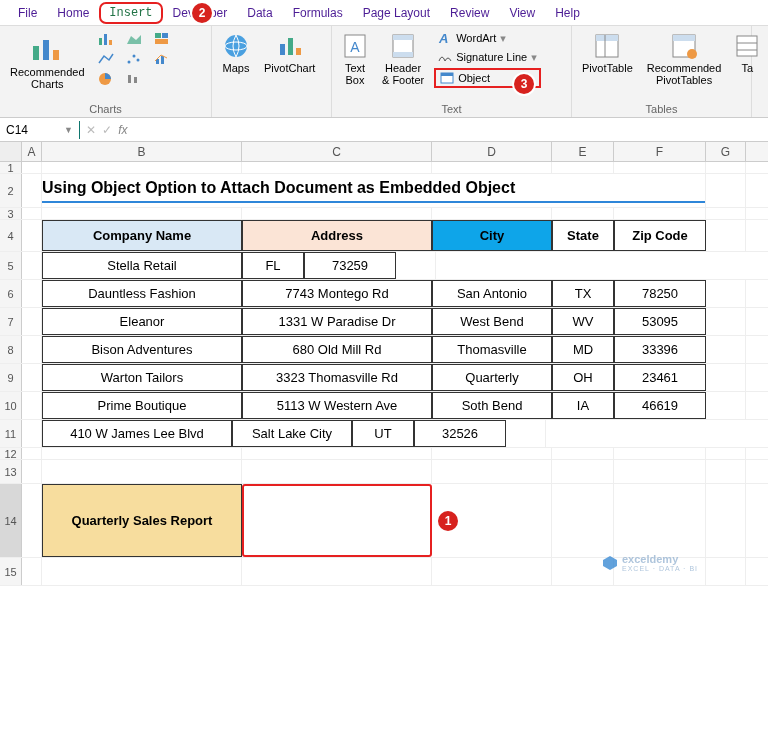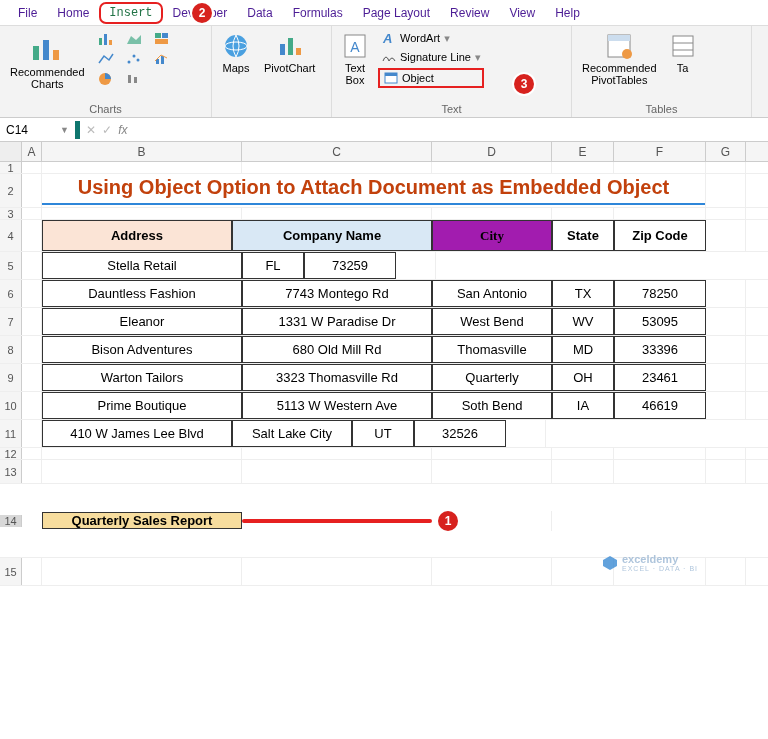--- a/index.html
+++ b/index.html
@@ -21,42 +21,42 @@
 .mini-col { display: flex; flex-direction: column; gap: 2px; }
 .mini { width: 22px; height: 18px; display: flex; align-items: center; justify-content: center; cursor: pointer; }
 .txtline { display: flex; align-items: center; gap: 4px; padding: 1px 4px; font-size: 11px; cursor: pointer; }
 .highlight-red2 { border: 2px solid #e62020; border-radius: 0; }
 
 
 .badge { width: 20px; height: 20px; border-radius: 50%; background: #d7221e; color: #fff; font-weight: bold; font-size: 12px; display: flex; align-items: center; justify-content: center; position: absolute; box-shadow: 0 0 0 2px #fff; }
 
 
 .fbar { display: flex; align-items: center; height: 24px; border-bottom: 1px solid #ccc; background: #fff; }
-.namebox { width: 80px; border-right: 5px solid #0f766e; padding: 2px 6px; font-size: 12px; display: flex; align-items: center; justify-content: space-between; }
+.namebox { width: 80px; border-right: 1px solid #0f766e; padding: 2px 6px; font-size: 12px; display: flex; align-items: center; justify-content: space-between; }
 .fxarea { display: flex; align-items: center; gap: 6px; padding: 0 6px; color: #888; }
 
 
 .colhdr { display: flex; height: 20px; border-bottom: 1px solid #ccc; background: #f5f5f5; }
 .corner { width: 22px; border-right: 1px solid #ccc; background: #eee; }
 .ch { border-right: 1px solid #ccc; text-align: center; font-size: 12px; color: #555; line-height: 20px; }
 .cA { width: 20px; } .cB { width: 200px; } .cC { width: 190px; } .cD { width: 120px; } .cE { width: 62px; } .cF { width: 92px; } .cG { width: 40px; }
 
 
 .grid { position: relative; }
 .row { display: flex; height: 28px; border-bottom: 1px solid #eee; }
-.row.tall { height: 74px; align-items: center; }
+.row.tall { height: 74px; }
 .row.short { height: 12px; }
 .rh { width: 22px; border-right: 1px solid #ccc; background: #f5f5f5; text-align: center; font-size: 11px; color: #555; display: flex; align-items: center; justify-content: center; }
 .cell { border-right: 1px solid #eee; display: flex; align-items: center; justify-content: center; font-size: 13px; }
 
 
-.title { font-size: 20px; font-weight: bold; color: #c2410c; text-align: center; border-bottom: 2px solid #2e86d9; padding-bottom: 4px; }
+.title { font-size: 16px; font-weight: bold; color: #000000; border-bottom: 2px solid #2e86d9; padding-bottom: 4px; }
 .thcell { font-weight: bold; border: 1px solid #333 !important; }
 .bd { border: 1px solid #333 !important; }
-.hB { background: #d9e8f5; } .hC { background: #fbe4d6; } .hD { background: #a21caf; font-family: Liberation Serif, serif; }
+.hB { background: #d9e8f5; } .hC { background: #fbe4d6; } .hD { background: #0ea5e9; }
 .report { background: #f7dd9e; font-weight: bold; border: 1px solid #333 !important; }
 .embedbox { border: 2px solid #e62020; border-radius: 3px; background: #fff; }
 
 
 svg { display: block; }
 
 .watermark { position: absolute; right: 70px; bottom: 14px; color: #9bb7d4; font-size: 11px; display: flex; align-items: center; gap: 4px; opacity: .8; }
 </style>
 </head>
 <body>
@@ -173,20 +173,29 @@
   <div class="group" style="width:240px;">
     <div class="group-body">
       <div class="big-btn">
         <svg width="26" height="28">
             <rect x="3" y="3" width="20" height="22" fill="#fff" stroke="#888"></rect>
             <text x="13" y="20" text-anchor="middle" font-size="14" fill="#48c">A</text>
           </svg>
         <div class="lbl" style="white-space:pre;">Text
 Box</div>
       </div>
+      <div class="big-btn">
+        <svg width="26" height="28">
+            <rect x="3" y="3" width="20" height="22" fill="#fff" stroke="#888"></rect>
+            <rect x="3" y="3" width="20" height="5" fill="#cde"></rect>
+            <rect x="3" y="20" width="20" height="5" fill="#cde"></rect>
+          </svg>
+        <div class="lbl" style="white-space:pre;">Header
+&amp; Footer</div>
+      </div>
       <div class="mini-col" style="gap:3px;">
         <div class="txtline">
           <svg width="14" height="14">
               <text x="1" y="12" font-size="13" font-style="italic" fill="#48c" font-weight="bold">A</text>
             </svg>
           <span>WordArt</span>
             <span style="color:#888;">▾</span>
         </div>
         <div class="txtline">
           <svg width="14" height="14">
@@ -202,20 +211,28 @@
             </svg>
           <span>Object</span>
         </div>
       </div>
     </div>
     <div class="group-label">Text</div>
   </div>
 
   <div class="group" style="width:180px;">
     <div class="group-body">
+      <div class="big-btn">
+        <svg width="28" height="28">
+            <rect x="3" y="3" width="22" height="22" fill="#fff" stroke="#888"></rect>
+            <rect x="3" y="3" width="22" height="6" fill="#cde"></rect>
+            <line x1="12" y1="3" x2="12" y2="25" stroke="#888"></line>
+          </svg>
+        <div class="lbl">PivotTable</div>
+      </div>
       <div class="big-btn">
         <svg width="28" height="28">
             <rect x="3" y="3" width="22" height="22" fill="#fff" stroke="#888"></rect>
             <rect x="3" y="3" width="22" height="6" fill="#cde"></rect>
             <circle cx="22" cy="22" r="5" fill="#e94"></circle>
           </svg>
         <div class="lbl" style="white-space:pre;">Recommended
 PivotTables</div>
       </div>
       <div class="big-btn">
@@ -285,22 +302,22 @@
       <div class="cell cC"></div>
       <div class="cell cD"></div>
       <div class="cell cE"></div>
       <div class="cell cF"></div>
       <div class="cell cG"></div>
     </div>
 
   <div class="row" style="height:32px;">
       <div class="rh">4</div>
       <div class="cell cA"></div>
+    <div class="cell cB thcell hB">Company Name</div>
     <div class="cell cC thcell hC">Address</div>
-    <div class="cell cB thcell hB">Company Name</div>
     <div class="cell cD thcell hD">City</div>
     <div class="cell cE thcell">State</div>
     <div class="cell cF thcell">Zip Code</div>
     <div class="cell cG"></div>
   </div>
 
   <div class="row">
       <div class="rh">5</div>
       <div class="cell cA"></div>
       <div class="cell cB bd">Stella Retail</div>

